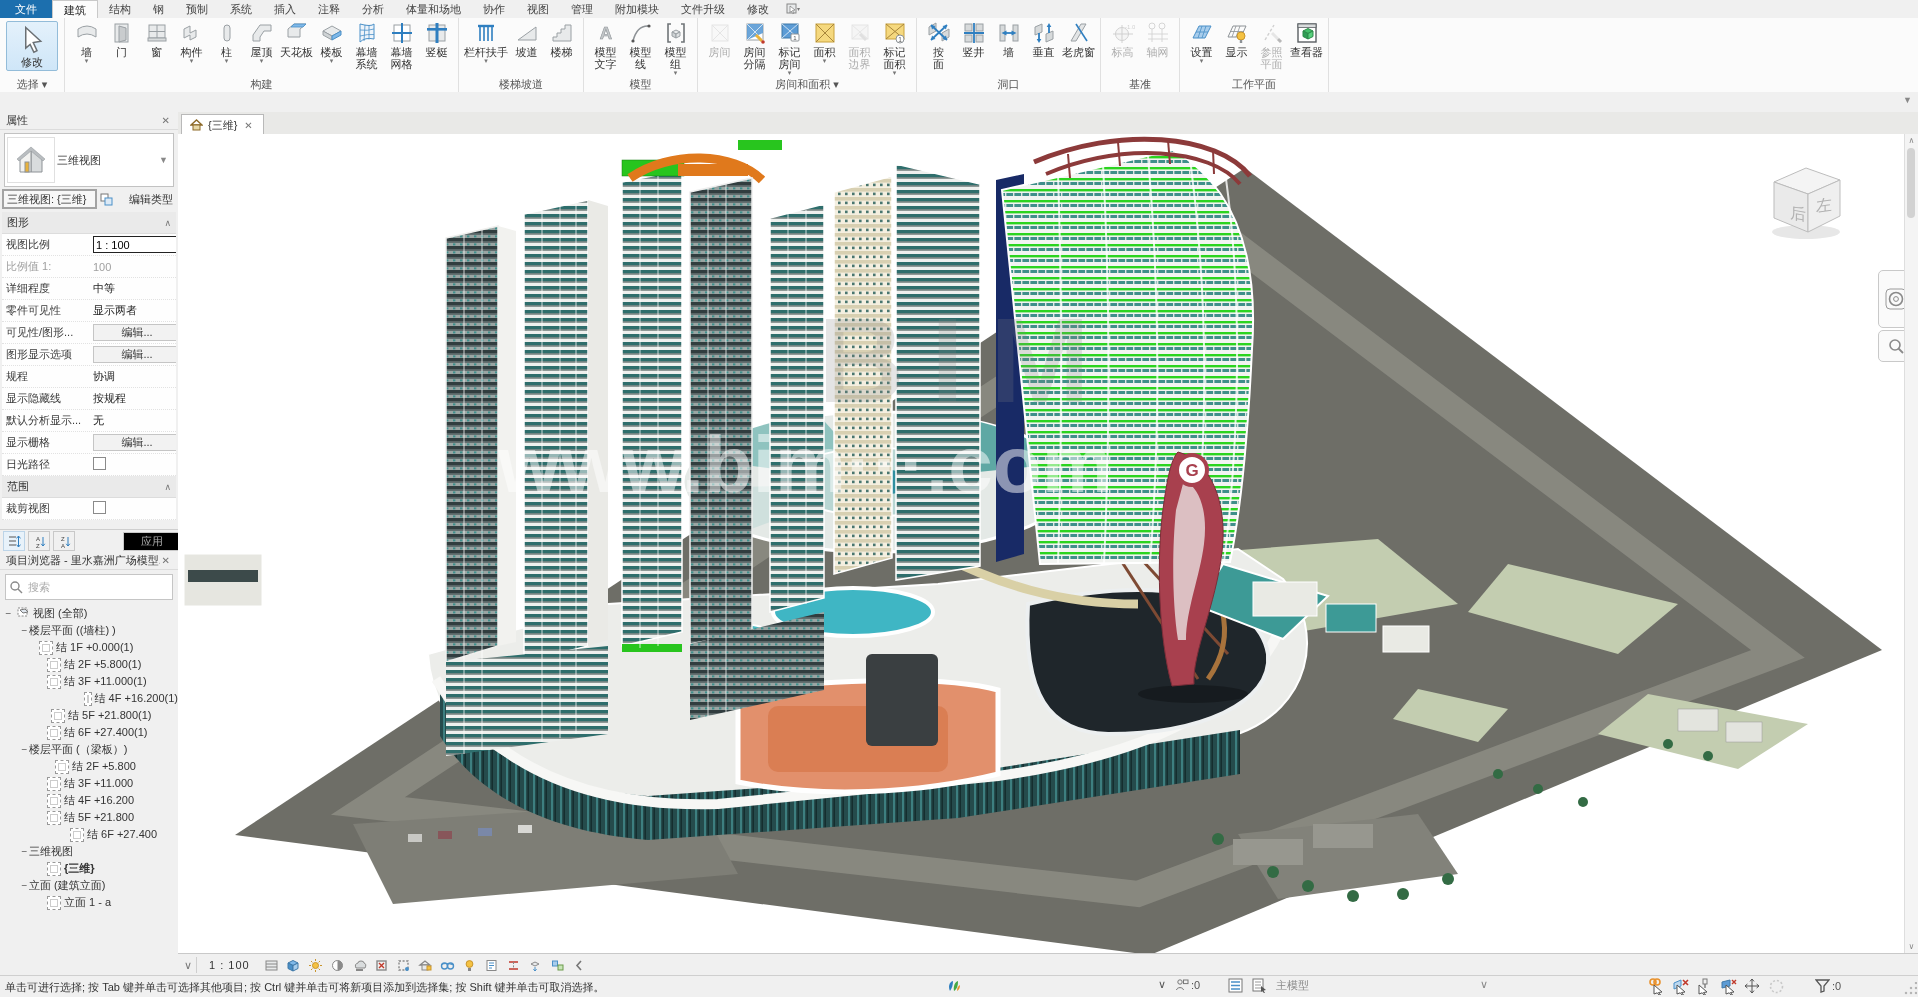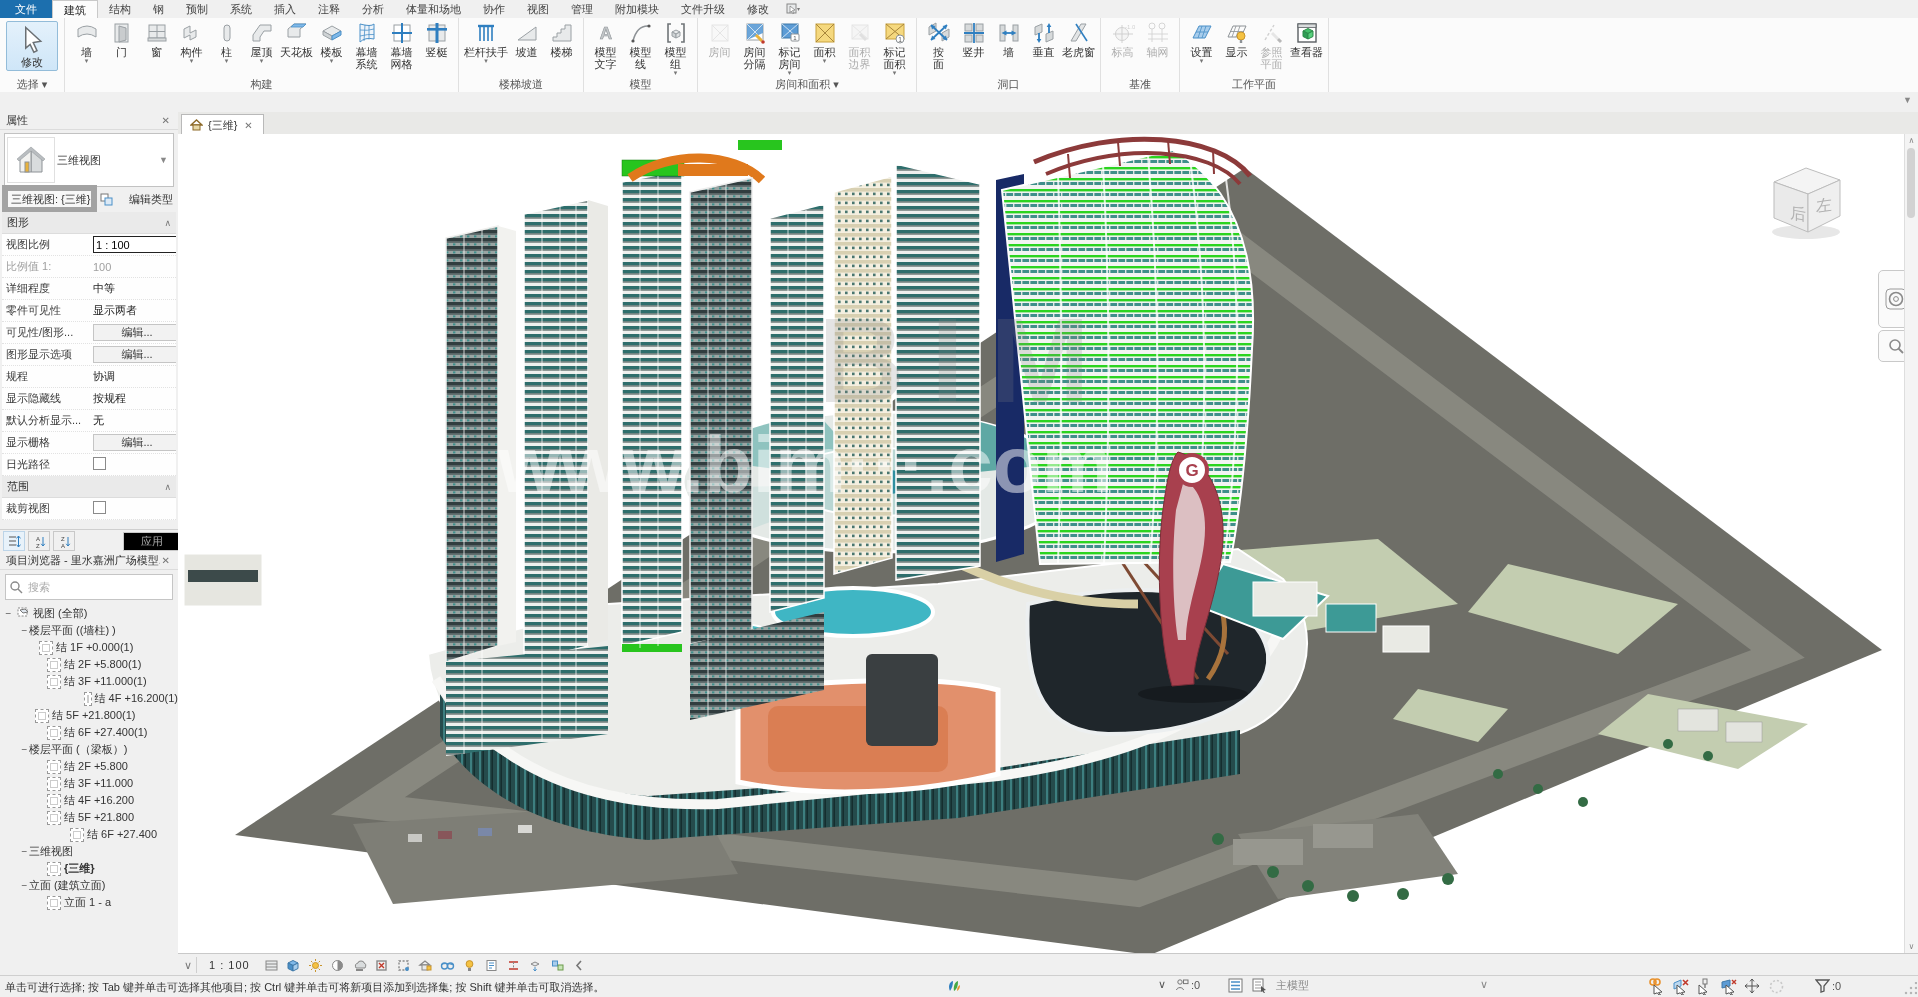--- a/index.html
+++ b/index.html
@@ -30,21 +30,21 @@
   #ribbon-collapse{position:absolute;right:6px;top:3px;color:#888;font-size:9px}
   
   #leftpanel{left:0;top:112px;width:178px;height:863px;background:#f0f0f0;border-right:1px solid #a9a9a9;overflow:hidden}
   .panel-title{height:17px;line-height:17px;padding:0 6px;background:#f0f0f0;border-bottom:1px solid #dcdcdc;display:flex;justify-content:space-between;align-items:center;color:#333}
   .xbtn{color:#777;font-size:10px;padding:0 2px}
   #type-card{position:absolute;left:4px;top:21px;width:168px;height:52px;background:#fff;border:1px solid #c2c2c2;display:flex;align-items:center}
   #type-card .house{width:46px;height:44px;margin:2px;border:1px solid #e0e0e0;display:flex;align-items:center;justify-content:center}
   #type-card .tname{flex:1;color:#333}
   #type-card .dd{color:#888;padding-right:5px;font-size:9px}
   #selector-row{position:absolute;left:2px;top:77px;width:174px;height:20px;display:flex;align-items:center}
-  #selector-row .sel{flex:1;background:#f7f7f7;border:6px solid #a3a3a3;height:16px;line-height:16px;padding:0 3px;color:#333;white-space:nowrap;overflow:hidden}
+  #selector-row .sel{flex:1;background:#f7f7f7;border:2px solid #a3a3a3;height:16px;line-height:16px;padding:0 3px;color:#333;white-space:nowrap;overflow:hidden}
   #selector-row .sel .dd{float:right;color:#888;font-size:8px}
   #edit-type{display:flex;align-items:center;gap:16px;padding:0 3px;color:#333;white-space:nowrap}
   #prop-grid{position:absolute;left:2px;top:100px;width:174px}
   .prow{display:flex;height:21px;align-items:center;border-bottom:1px dotted #e2e2e2;background:#fefefe}
   .prow .pl{width:84px;padding-left:4px;color:#3a3a3a;white-space:nowrap;overflow:hidden}
   .prow .pv{flex:1;padding:0 3px;color:#222;white-space:nowrap;overflow:hidden}
   .prow .pv.dis,.prow .pl.dis{color:#a0a0a0}
   .prow .pv input{width:82px;height:15px;border:1px solid #222;font:inherit;padding:0 2px}
   .prow .pv .ebtn{display:block;width:86px;height:15px;line-height:15px;text-align:center;background:#f2f2f2;border:1px solid #c5c5c5;color:#333}
   .prow .pv .chk{display:inline-block;width:11px;height:11px;border:1px solid #8a8a8a;background:#fff}
@@ -701,35 +701,35 @@
         <div class="trow" style="padding-left: 36px;">
           <span class="exp"></span>
           <span class="ticon"></span>
           <span class="tlabel">结 3F +11.000(1)</span>
         </div>
         <div class="trow" style="padding-left: 36px; margin-left: 42px;">
           <span class="exp"></span>
           <span class="ticon"></span>
           <span class="tlabel">结 4F +16.200(1)</span>
         </div>
-        <div class="trow" style="padding-left: 24px;">
+        <div class="trow" style="padding-left: 40px;">
           <span class="exp"></span>
           <span class="ticon"></span>
           <span class="tlabel">结 5F +21.800(1)</span>
         </div>
         <div class="trow" style="padding-left: 36px;">
           <span class="exp"></span>
           <span class="ticon"></span>
           <span class="tlabel">结 6F +27.400(1)</span>
         </div>
         <div class="trow" style="padding-left: 20px;">
           <span class="exp">−</span>
           <span class="tlabel">楼层平面 (（梁板）)</span>
         </div>
-        <div class="trow" style="padding-left: 36px;">
+        <div class="trow" style="padding-left: 36px; margin-left: 8px;">
           <span class="exp"></span>
           <span class="ticon"></span>
           <span class="tlabel">结 2F +5.800</span>
         </div>
         <div class="trow" style="padding-left: 36px;">
           <span class="exp"></span>
           <span class="ticon"></span>
           <span class="tlabel">结 3F +11.000</span>
         </div>
         <div class="trow" style="padding-left: 36px;">

